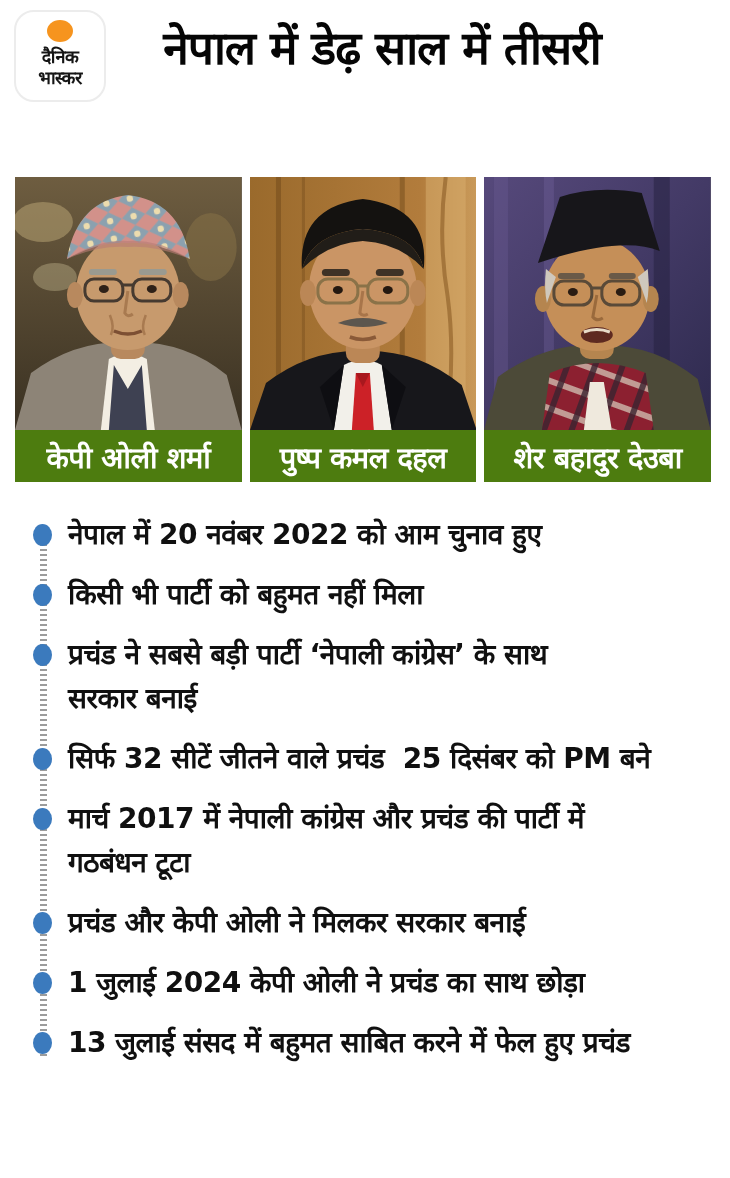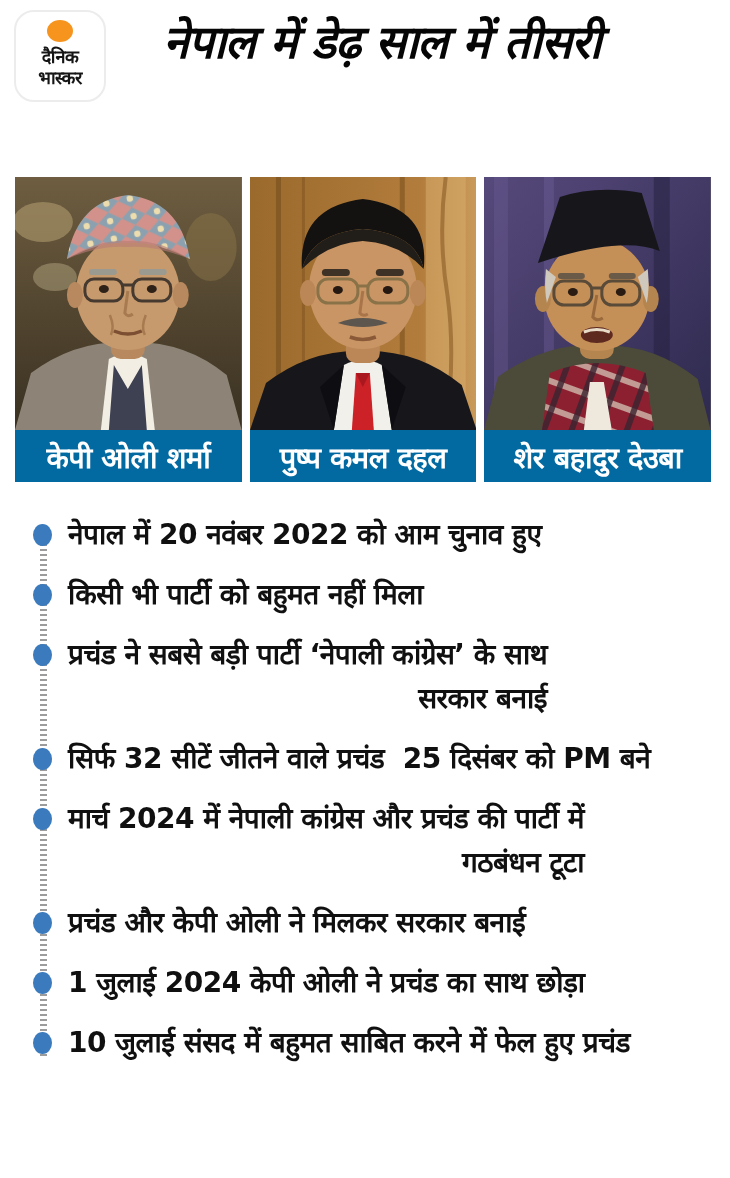--- a/index.html
+++ b/index.html
@@ -29,42 +29,41 @@
   .logo-sun {
     width:26px; height:22px; border-radius:50%;
     background:#f6941e;
     margin-bottom:4px;
   }
   .logo-text {
     font-size:18px; font-weight:bold; color:#151515;
     line-height:21px; text-align:center; letter-spacing:-0.5px;
   }
   .headline {
-    padding:8px 12px 0 46px;
+    padding:14px 12px 0 46px;
     text-align:center;
     font-size:46px; font-weight:bold; color:#050505;
     line-height:68px;
     letter-spacing:-1px;
-    font-style:italic;
   }
 
   
   .photos {
     display:flex; gap:8px;
     padding:7px 19px 0 15px;
   }
   .card { flex:1 1 0; }
   .photo {
     height:253px; overflow:hidden; position:relative;
     background:#777;
   }
   .photo svg { display:block; width:100%; height:100%; }
   .nameband {
     height:52px;
-    background:#0369a1;
+    background:#4d7c0f;
     color:#ffffff;
     font-size:29px; font-weight:bold;
     display:flex; align-items:center; justify-content:center;
     letter-spacing:-0.5px;
     white-space:nowrap;
   }
 
   
   .timeline {
     position:relative;
@@ -79,21 +78,20 @@
     flex:0 0 auto;
     width:19px; height:22px; border-radius:50%;
     background:#3b7abd;
     margin:11px 16px 0 3px;
   }
   .tl-text {
     font-size:28px; font-weight:600; color:#101010;
     line-height:44px;
     letter-spacing:-0.5px;
     white-space:pre;
-    text-align:right;
   }
 </style>
 </head>
 <body>
 
 <div class="page">
 
   <div class="header">
     <div class="logo">
       <div class="logo-sun"></div>
@@ -275,30 +273,30 @@
       <div class="tl-bullet"></div>
       <div class="tl-text">प्रचंड ने सबसे बड़ी पार्टी ‘नेपाली कांग्रेस’ के साथ
 सरकार बनाई</div>
     </div>
     <div class="tl-item">
       <div class="tl-bullet"></div>
       <div class="tl-text">सिर्फ 32 सीटें जीतने वाले प्रचंड  25 दिसंबर को PM बने</div>
     </div>
     <div class="tl-item">
       <div class="tl-bullet"></div>
-      <div class="tl-text">मार्च 2024 में नेपाली कांग्रेस और प्रचंड की पार्टी में
+      <div class="tl-text">मार्च 2017 में नेपाली कांग्रेस और प्रचंड की पार्टी में
 गठबंधन टूटा</div>
     </div>
     <div class="tl-item">
       <div class="tl-bullet"></div>
       <div class="tl-text">प्रचंड और केपी ओली ने मिलकर सरकार बनाई</div>
     </div>
     <div class="tl-item">
       <div class="tl-bullet"></div>
       <div class="tl-text">1 जुलाई 2024 केपी ओली ने प्रचंड का साथ छोड़ा</div>
     </div>
     <div class="tl-item">
       <div class="tl-bullet"></div>
-      <div class="tl-text">10 जुलाई संसद में बहुमत साबित करने में फेल हुए प्रचंड</div>
+      <div class="tl-text">13 जुलाई संसद में बहुमत साबित करने में फेल हुए प्रचंड</div>
     </div>
   </div>
 
 </div>
 
 </body></html>

